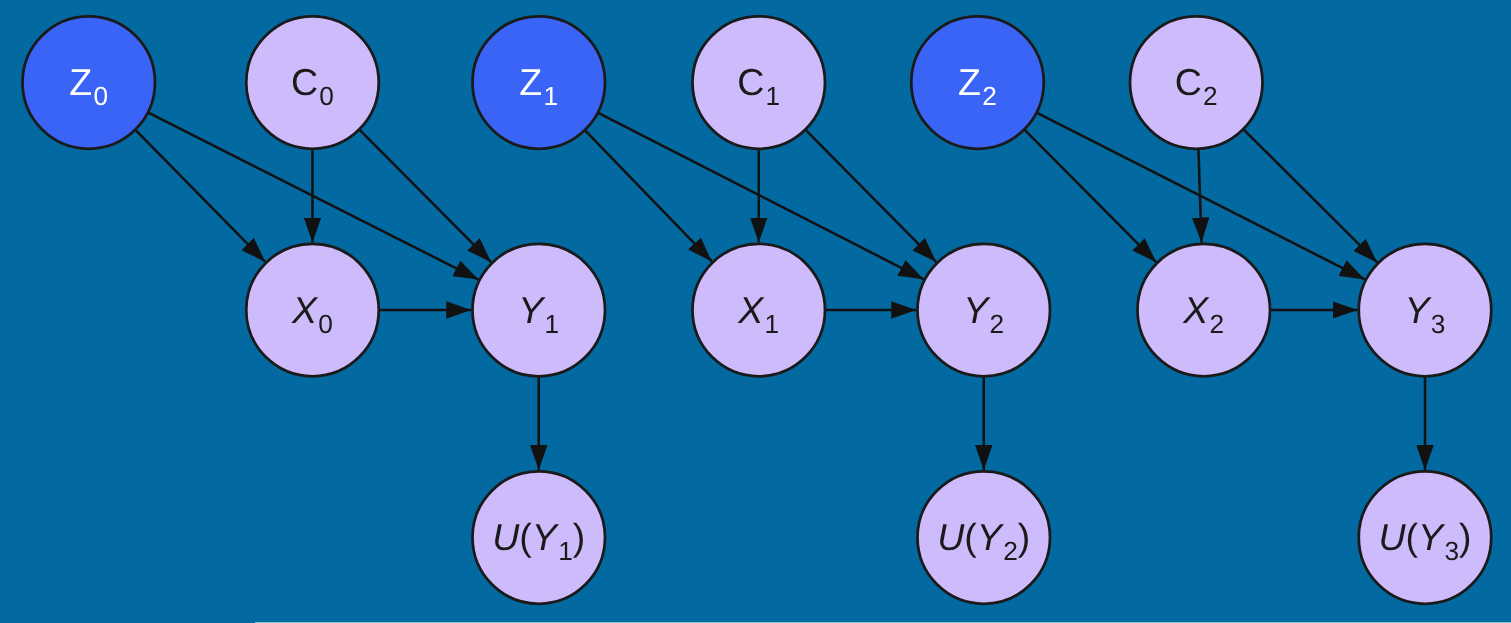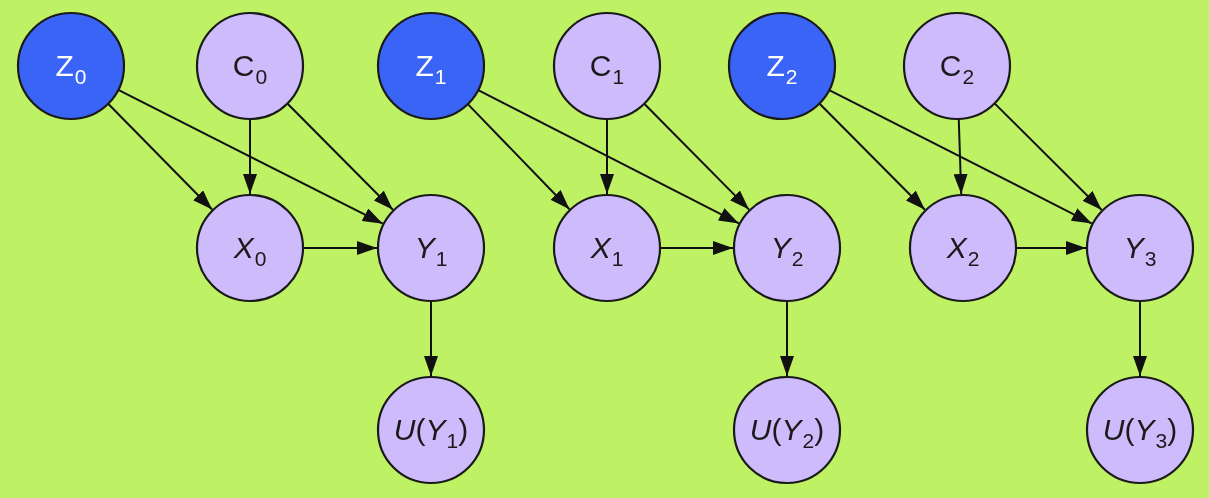--- a/index.html
+++ b/index.html
@@ -1,16 +1,16 @@
 <!DOCTYPE html>
 <html><head>
 <meta charset="utf-8">
 <style>
   html, body { margin:0; padding:0; background:#ffffff; }
-  #stage { position:relative; width:1209px; height:498px; overflow:hidden; background:#bef264; }
+  #stage { position:relative; width:1209px; height:498px; overflow:hidden; background:#0369a1; }
   svg { position:absolute; left:0; top:0; }
   .node-circle { stroke:#1a1a1a; stroke-width:2.2; }
   .edge { stroke:#111111; stroke-width:2; fill:none; }
   .lbl { font-family:"Liberation Sans", sans-serif; font-size:30px; }
   .sub { font-size:21px; font-style:normal; }
 </style>
 </head>
 <body>
 
 <div id="stage">

